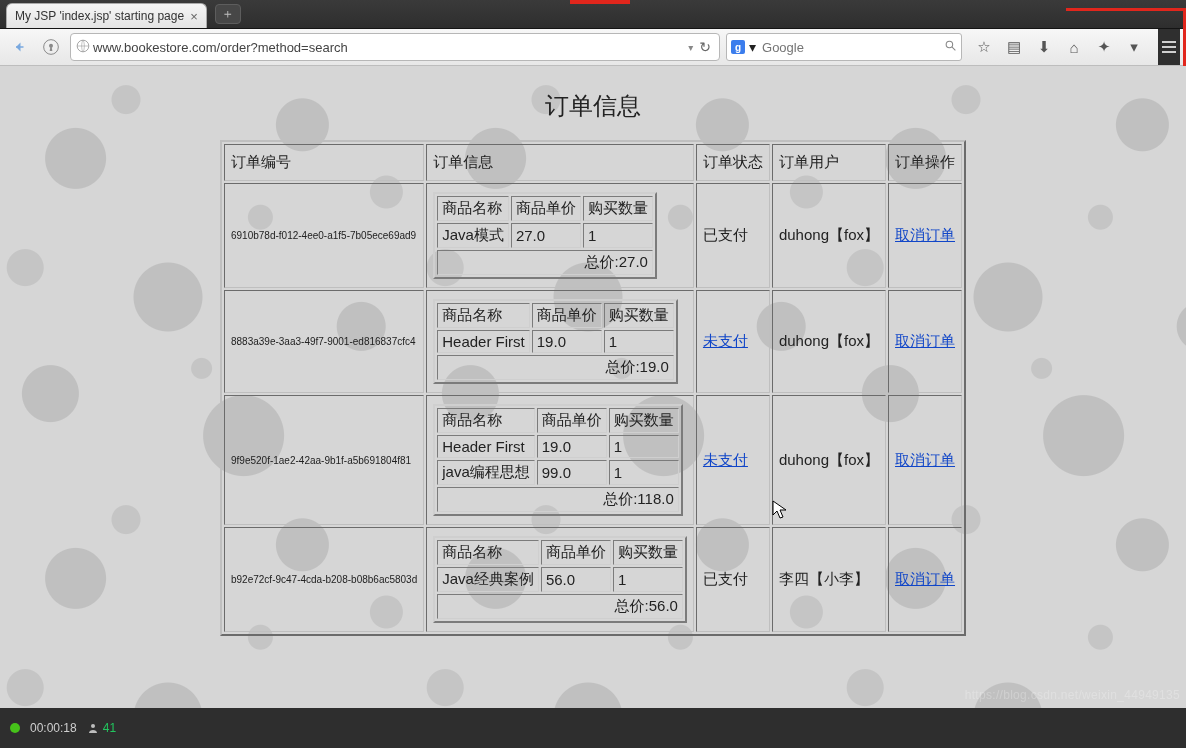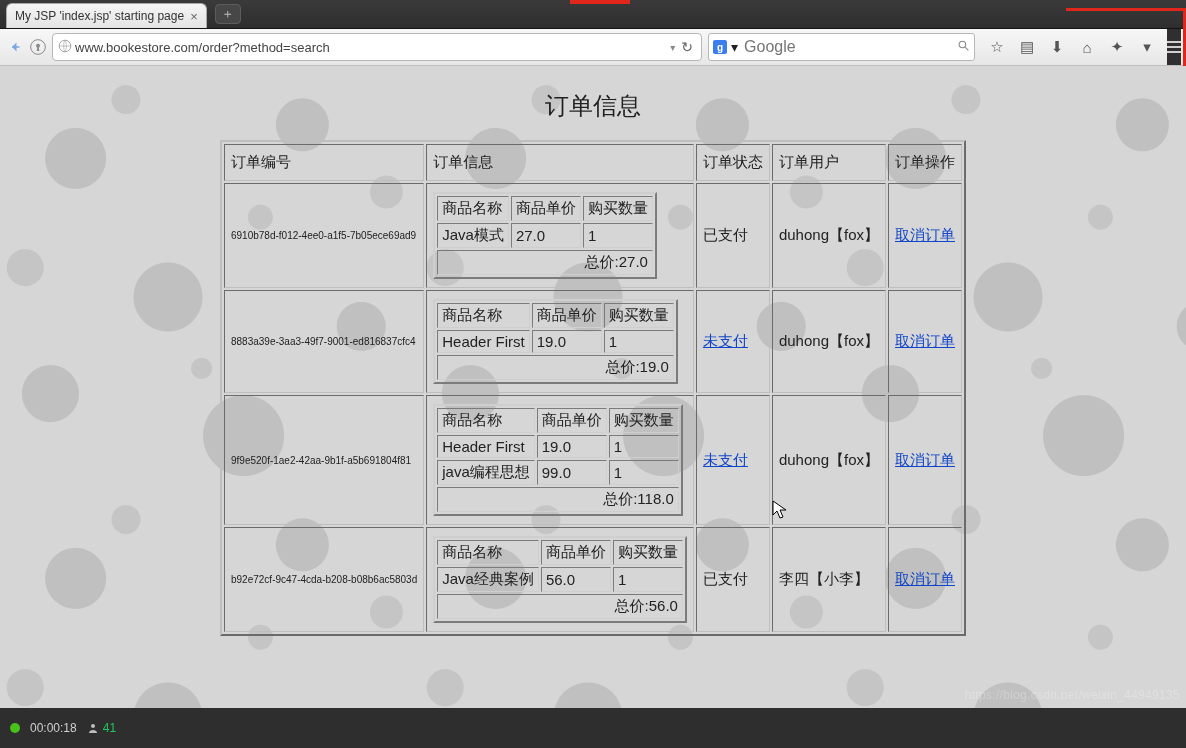--- a/index.html
+++ b/index.html
@@ -27,21 +27,21 @@
   .navbar{height:36px;background:linear-gradient(#f7f7f7,#e7e7e7);border-bottom:1px solid #bdbdbd;display:flex;align-items:center;padding:0 6px;gap:6px;}
   .navbtn{width:26px;height:26px;border-radius:4px;display:flex;align-items:center;justify-content:center;color:#555;font-size:15px;}
   .nav-back svg{width:18px;height:18px;}
   .urlwrap{flex:0 0 640px;display:flex;align-items:center;background:#fff;border:1px solid #b7b7b7;border-radius:4px;height:26px;padding:0 4px;}
   .urlwrap .globe{width:16px;text-align:center;color:#888;}
   .urlwrap input{flex:1;border:none;outline:none;font-size:13px;color:#444;background:transparent;}
   .urlwrap .drop{color:#888;font-size:10px;padding:0 2px;}
   .urlwrap .reload{color:#666;font-size:14px;padding:0 4px;}
   .searchwrap{flex:0 0 200px;display:flex;align-items:center;background:#fff;border:1px solid #b7b7b7;border-radius:3px;height:26px;padding:0 4px;gap:4px;}
   .glogo{width:14px;height:14px;background:#3b7ded;border-radius:2px;color:#fff;font-size:10px;font-weight:bold;display:flex;align-items:center;justify-content:center;}
-  .searchwrap input{flex:1;border:none;outline:none;font-size:16px;color:#777;background:transparent;}
+  .searchwrap input{flex:1;border:none;outline:none;font-size:13px;color:#777;background:transparent;}
   .searchwrap .mag{color:#777;font-size:13px;}
   .toolbar-icons{display:flex;align-items:center;gap:2px;margin-left:2px;}
   .toolbar-icons .navbtn{width:28px;}
   .hamburger{width:22px;height:36px;background:#2f2f2f;display:flex;flex-direction:column;justify-content:center;gap:3px;align-items:center;margin-left:auto;}
   .hamburger span{display:block;width:14px;height:2px;background:#cfcfcf;}
 
   
   .viewport{position:relative;height:calc(100% - 28px - 36px - 22px);overflow:hidden;}
   .bg{position:absolute;inset:0;background-color:#d6d6d6;
       background-image:

